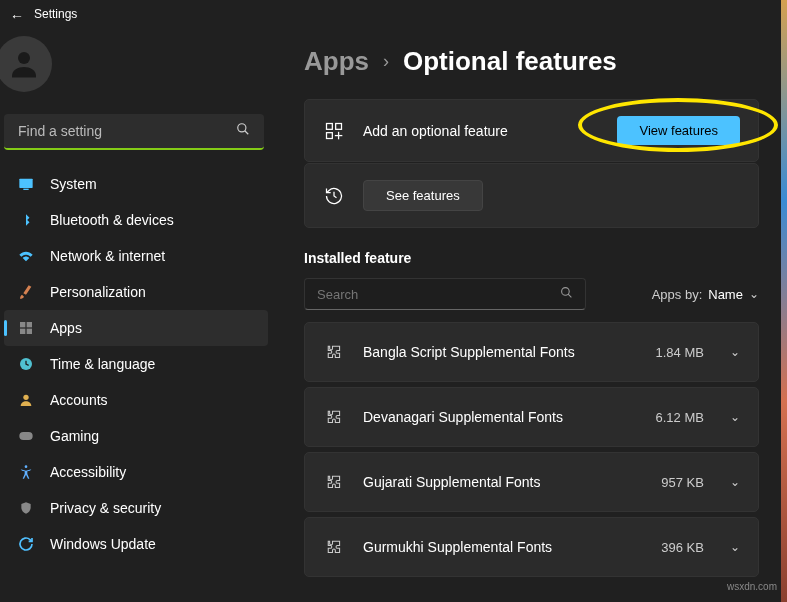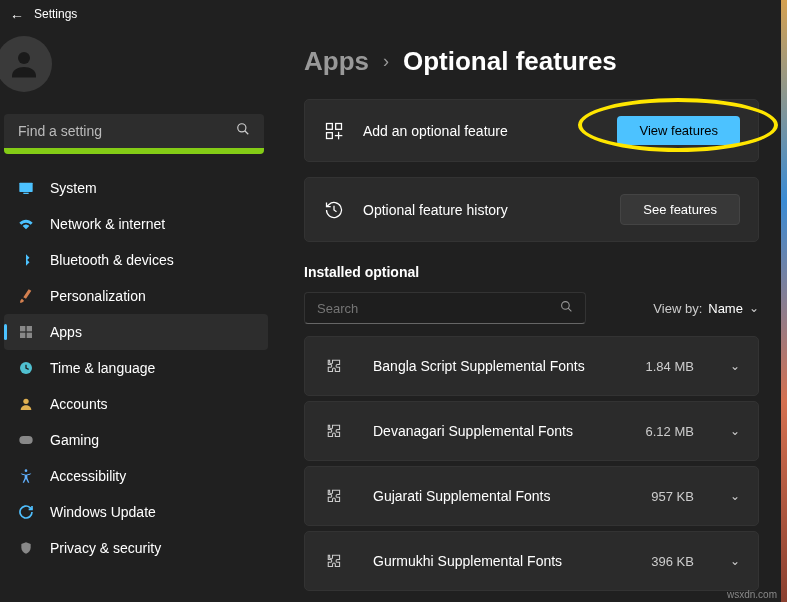--- a/index.html
+++ b/index.html
@@ -8,51 +8,51 @@
 .back-icon { color: #fff; font-size: 14px; }
 .header-title { font-size: 12px; }
 .container { display: flex; height: calc(100% - 28px); }
 .sidebar { width: 280px; padding: 0 8px 0 0; }
 .profile { display: flex; align-items: center; gap: 14px; padding: 8px 0 16px 0; }
 .avatar { width: 56px; height: 56px; border-radius: 50%; background: #3a3a3a; display: flex; align-items: center; justify-content: center; margin-left: -4px; }
 .avatar svg { width: 36px; height: 36px; fill: #1a1a1a; }
 .profile-info { display: flex; flex-direction: column; }
 .profile-name { font-size: 14px; font-weight: 600; }
 .profile-email { font-size: 12px; color: #ccc; text-decoration: underline; background: linear-gradient(to right, #ccc 70%, #000 70%); -webkit-background-clip: text; position: relative; }
-.search-box { background: #2d2d2d; border-radius: 4px; display: flex; align-items: center; padding: 8px 14px; margin: 6px 8px 16px 4px; border-bottom: 6px solid #84cc16; }
+.search-box { background: #2d2d2d; border-radius: 4px; display: flex; align-items: center; padding: 8px 14px; margin: 6px 8px 16px 4px; border-bottom: 2px solid #84cc16; }
 .search-box input { background: transparent; border: none; color: #bbb; font-size: 14px; flex: 1; outline: none; }
 .search-box input::placeholder { color: #bbb; }
 .nav-list { list-style: none; }
 .nav-item { display: flex; align-items: flex-start; gap: 16px; padding: 10px 14px; border-radius: 4px; font-size: 14px; cursor: pointer; margin: 0 4px; }
 .nav-item.active { background: #2d2d2d; position: relative; }
 .nav-item.active::before { content: ''; position: absolute; left: 0; top: 10px; bottom: 10px; width: 3px; background: #4cc2ff; border-radius: 2px; }
 .nav-icon { width: 16px; height: 16px; display: flex; align-items: center; justify-content: center; }
 .main { flex: 1; padding: 18px 28px 0 24px; overflow-y: auto; }
 .breadcrumb { display: flex; align-items: center; gap: 14px; margin-bottom: 22px; }
 .bc-parent { font-size: 26px; font-weight: 600; color: #999; }
 .bc-sep { color: #999; font-size: 18px; }
 .bc-current { font-size: 26px; font-weight: 600; }
-.card { background: #2b2b2b; border-radius: 5px; padding: 16px 18px; display: flex; align-items: center; gap: 18px; margin-bottom: 15px; border: 1px solid #333; }
+.card { background: #2b2b2b; border-radius: 5px; padding: 16px 18px; display: flex; align-items: center; gap: 18px; margin-bottom: 1px; border: 1px solid #333; }
 .card-icon { width: 22px; height: 22px; display: flex; align-items: center; justify-content: center; }
 .card-label { flex: 1; font-size: 14px; }
 .btn { background: #383838; border: 1px solid #444; border-radius: 4px; padding: 7px 22px; font-size: 13px; color: #fff; cursor: pointer; }
 .btn-primary { background: #4cc2ff; color: #000; border: none; }
 .highlight-ring { position: absolute; border: 4px solid #ffe600; border-radius: 50%; width: 200px; height: 54px; pointer-events: none; }
 .section-title { font-size: 14px; font-weight: 600; margin: 22px 0 12px 0; }
 .filter-row { display: flex; align-items: center; gap: 8px; margin-bottom: 12px; }
 .search-small { background: #1e1e1e; border: 1px solid #333; border-radius: 4px; display: flex; align-items: center; padding: 6px 12px; flex: 1; max-width: 282px; border-bottom:1px solid #666;}
 .search-small input { background: transparent; border: none; color: #999; font-size: 13px; flex: 1; outline: none; }
 .sort { display:flex; align-items:center; gap:6px; font-size: 13px; color: #ccc; margin-left:auto; cursor:pointer;}
 .sort-val{color:#fff;}
-.feature-item { background: #2b2b2b; border: 1px solid #333; border-radius: 5px; padding: 18px; display: flex; align-items: center; gap: 28px; margin-bottom: 5px; }
+.feature-item { background: #2b2b2b; border: 1px solid #333; border-radius: 5px; padding: 18px; display: flex; align-items: center; gap: 18px; margin-bottom: 5px; }
 .feature-name { flex: 1; font-size: 14px; }
 .feature-size { font-size: 13px; color: #ccc; margin-right:8px;}
 .chevron { color: #ccc; font-size:12px;}
 .scrollbar-edge { position: absolute; right: 0; top: 0; bottom: 0; width: 6px; background: linear-gradient(#d4a050, #3a8bd4, #d47050, #8a4030); }
-.watermark { position: absolute; bottom: 2px; right: 10px; font-size: 10px; color: #888; }
+.watermark { position: absolute; bottom: 10px; right: 10px; font-size: 10px; color: #888; }
 </style>
 </head>
 <body>
 
 <div class="header">
   <span class="back-icon">←</span>
   <span class="header-title">Settings</span>
 </div>
 
 <div class="container">
@@ -77,33 +77,33 @@
           <span class="nav-icon">
             <svg width="16" height="14" viewBox="0 0 24 20" fill="#4cc2ff">
               <rect x="2" y="2" width="20" height="14" rx="1"></rect>
               <rect x="8" y="17" width="8" height="2"></rect>
             </svg>
           </span>
           <span>System</span>
         </li>
         <li class="nav-item">
           <span class="nav-icon">
+            <svg width="14" height="16" viewBox="0 0 24 24" fill="#4cc2ff">
+              <path d="M12 2l6 6-4 4 4 4-6 6V2zm0 0L6 8m0 8l6-6"></path>
+            </svg>
+          </span>
+          <span>Bluetooth &amp; devices</span>
+        </li>
+        <li class="nav-item">
+          <span class="nav-icon">
             <svg width="16" height="14" viewBox="0 0 24 20" fill="#4cc2ff">
               <path d="M2 8c6-6 14-6 20 0l-3 3c-4-4-10-4-14 0zm5 5c3-3 7-3 10 0l-5 5z"></path>
             </svg>
           </span>
           <span>Network &amp; internet</span>
-        </li>
-        <li class="nav-item">
-          <span class="nav-icon">
-            <svg width="14" height="16" viewBox="0 0 24 24" fill="#4cc2ff">
-              <path d="M12 2l6 6-4 4 4 4-6 6V2zm0 0L6 8m0 8l6-6"></path>
-            </svg>
-          </span>
-          <span>Bluetooth &amp; devices</span>
         </li>
         <li class="nav-item">
           <span class="nav-icon">
             <svg width="16" height="16" viewBox="0 0 24 24" fill="#d48050">
               <path d="M20 4l-8 12-4-2 8-12zM6 16c-2 1-3 4-3 6 3 0 5-1 6-3z"></path>
             </svg>
           </span>
           <span>Personalization</span>
         </li>
         <li class="nav-item active">
@@ -147,34 +147,34 @@
           <span class="nav-icon">
             <svg width="16" height="16" viewBox="0 0 24 24" fill="#60b0ff">
               <circle cx="12" cy="4" r="2"></circle>
               <path d="M4 8l8 2 8-2-2 2-4 1v4l3 7h-2l-3-6-3 6H7l3-7v-4L6 10z"></path>
             </svg>
           </span>
           <span>Accessibility</span>
         </li>
         <li class="nav-item">
           <span class="nav-icon">
+            <svg width="14" height="16" viewBox="0 0 24 24" fill="#888">
+              <path d="M12 2l8 3v6c0 5-3 9-8 11-5-2-8-6-8-11V5z"></path>
+            </svg>
+          </span>
+          <span>Privacy &amp; security</span>
+        </li>
+        <li class="nav-item">
+          <span class="nav-icon">
             <svg width="16" height="16" viewBox="0 0 24 24" fill="none" stroke="#50c0ff" stroke-width="2.5">
               <path d="M21 12a9 9 0 1 1-3-6.7L21 8"></path>
               <polyline points="21 3 21 8 16 8"></polyline>
             </svg>
           </span>
           <span>Windows Update</span>
-        </li>
-        <li class="nav-item">
-          <span class="nav-icon">
-            <svg width="14" height="16" viewBox="0 0 24 24" fill="#888">
-              <path d="M12 2l8 3v6c0 5-3 9-8 11-5-2-8-6-8-11V5z"></path>
-            </svg>
-          </span>
-          <span>Privacy &amp; security</span>
         </li>
       </ul>
   </aside>
 
   <main class="main">
     <div class="breadcrumb">
       <span class="bc-parent">Apps</span>
       <span class="bc-sep">›</span>
       <span class="bc-current">Optional features</span>
     </div>
@@ -195,36 +195,35 @@
     </div>
 
     <div class="card">
       <span class="card-icon">
           <svg width="20" height="20" viewBox="0 0 24 24" fill="none" stroke="#fff" stroke-width="1.5">
             <path d="M3 12a9 9 0 1 0 3-6.7L3 8"></path>
             <polyline points="3 3 3 8 8 8"></polyline>
             <polyline points="12 7 12 12 15 14"></polyline>
           </svg>
         </span>
-      <span class="card-label">Optional feature history</span>
       <button class="btn">See features</button>
     </div>
 
-    <div class="section-title">Installed optional</div>
+    <div class="section-title">Installed feature</div>
 
     <div class="filter-row">
       <div class="search-small">
         <input type="text" placeholder="Search" style="">
         <span><svg width="13" height="13" viewBox="0 0 24 24" fill="none" stroke="#999" stroke-width="2">
               <circle cx="10" cy="10" r="7"></circle>
               <line x1="15" y1="15" x2="21" y2="21"></line>
             </svg></span>
       </div>
       <div class="sort">
-        <span>View by:</span>
+        <span>Apps by:</span>
         <span class="sort-val">Name</span>
         <span class="chevron">⌄</span>
       </div>
     </div>
 
     <div id="features">
         <div class="feature-item">
           <span class="card-icon">
             <svg width="20" height="20" viewBox="0 0 24 24" fill="none" stroke="#ccc" stroke-width="1.5">
               <path d="M14 4h-4v3a2 2 0 11-4 0V4H4v6h3a2 2 0 110 4H4v6h6v-3a2 2 0 114 0v3h6v-6h-3a2 2 0 110-4h3V4h-6z" transform="scale(0.85) translate(2 2)"></path>

